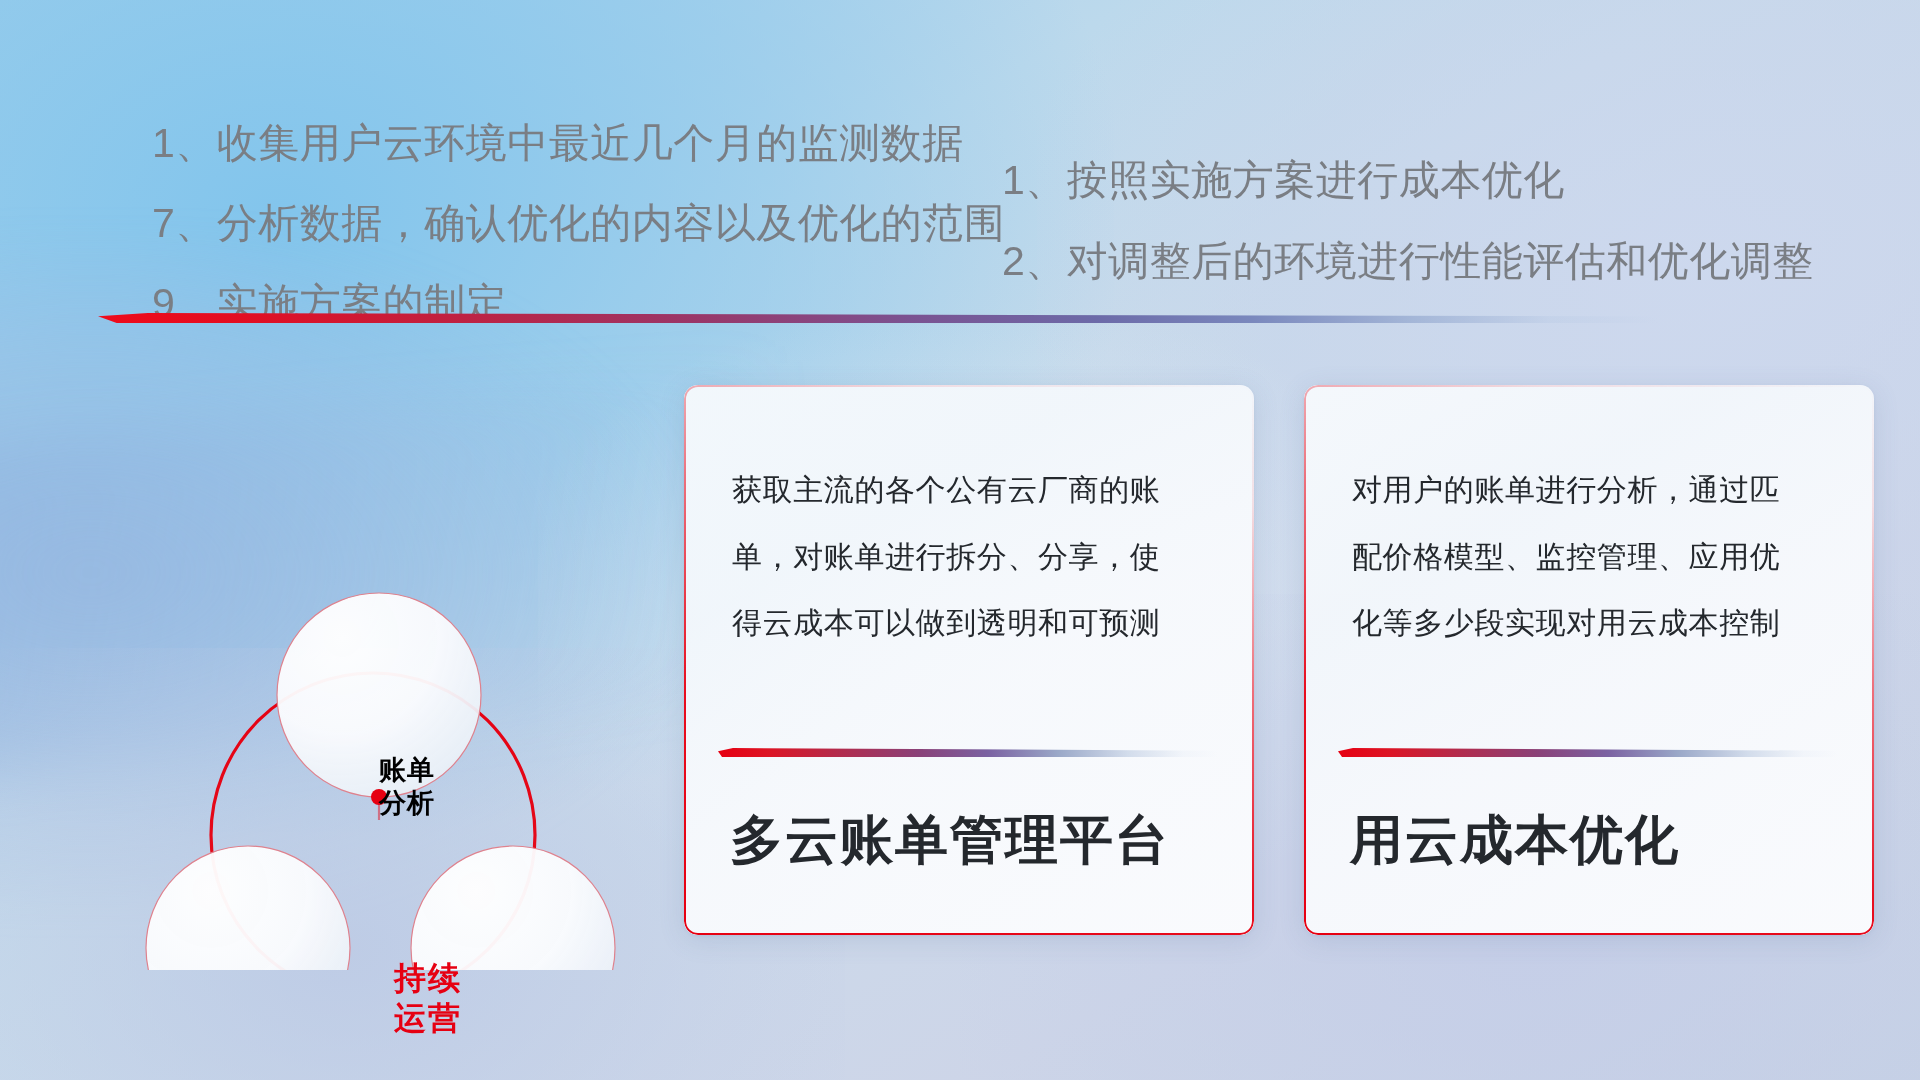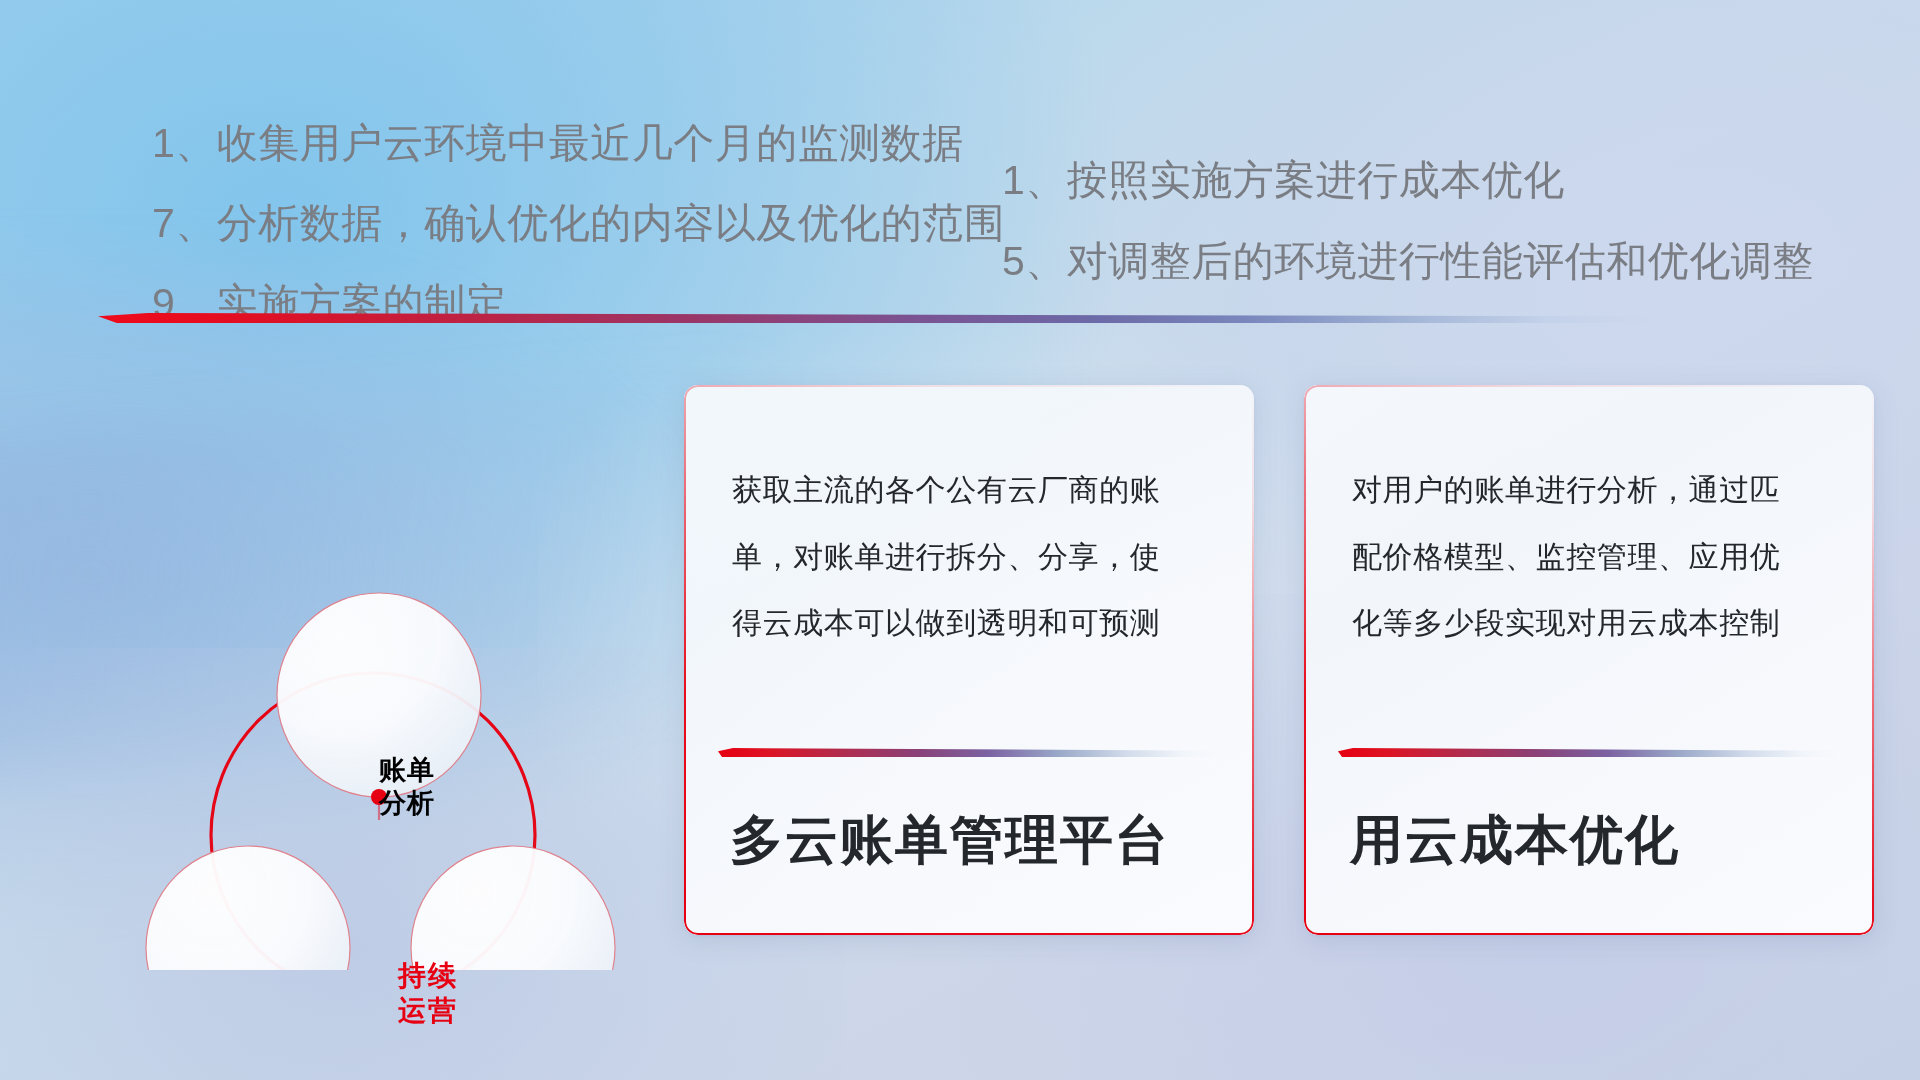--- a/index.html
+++ b/index.html
@@ -81,21 +81,21 @@
 
   
   #venn { position:absolute; left:95px; top:350px; width:560px; height:620px; }
   #venn svg { position:absolute; left:0; top:0; }
   .venn-label{
     position:absolute; text-align:center; color:#000000; font-weight:bold;
     line-height:1.22; white-space:pre-line; letter-spacing:1px;
   }
   .v-top   { left:222px; top:404px; width:180px; font-size:27px; }
   .v-center{
-    left:238px; top:608px; width:190px; font-size:28px;
+    left:238px; top:608px; width:190px; font-size:32px;
     color:#e60012; letter-spacing:2px; line-height:1.25;
   }
 
   
   .card{
     position:absolute; top:385px; width:570px; height:550px;
     border-radius:14px;
     background:linear-gradient(150deg,
       rgba(247,250,253,.94) 0%,
       rgba(244,248,252,.93) 28%,
@@ -158,21 +158,21 @@
 </div>
 
 <div class="list-col" id="list-left">
   <div class="li">1、收集用户云环境中最近几个月的监测数据</div>
   <div class="li">7、分析数据，确认优化的内容以及优化的范围</div>
   <div class="li">9、实施方案的制定</div>
 </div>
 
 <div class="list-col" id="list-right">
   <div class="li">1、按照实施方案进行成本优化</div>
-  <div class="li">5、对调整后的环境进行性能评估和优化调整</div>
+  <div class="li">2、对调整后的环境进行性能评估和优化调整</div>
 </div>
 
 <div id="divider">
   <div class="bar"></div>
 </div>
 
 <div id="venn">
   <svg width="560" height="620" viewBox="0 0 560 620">
     <defs>
       <radialGradient id="bubbleGrad" cx="32%" cy="22%" r="86%">

